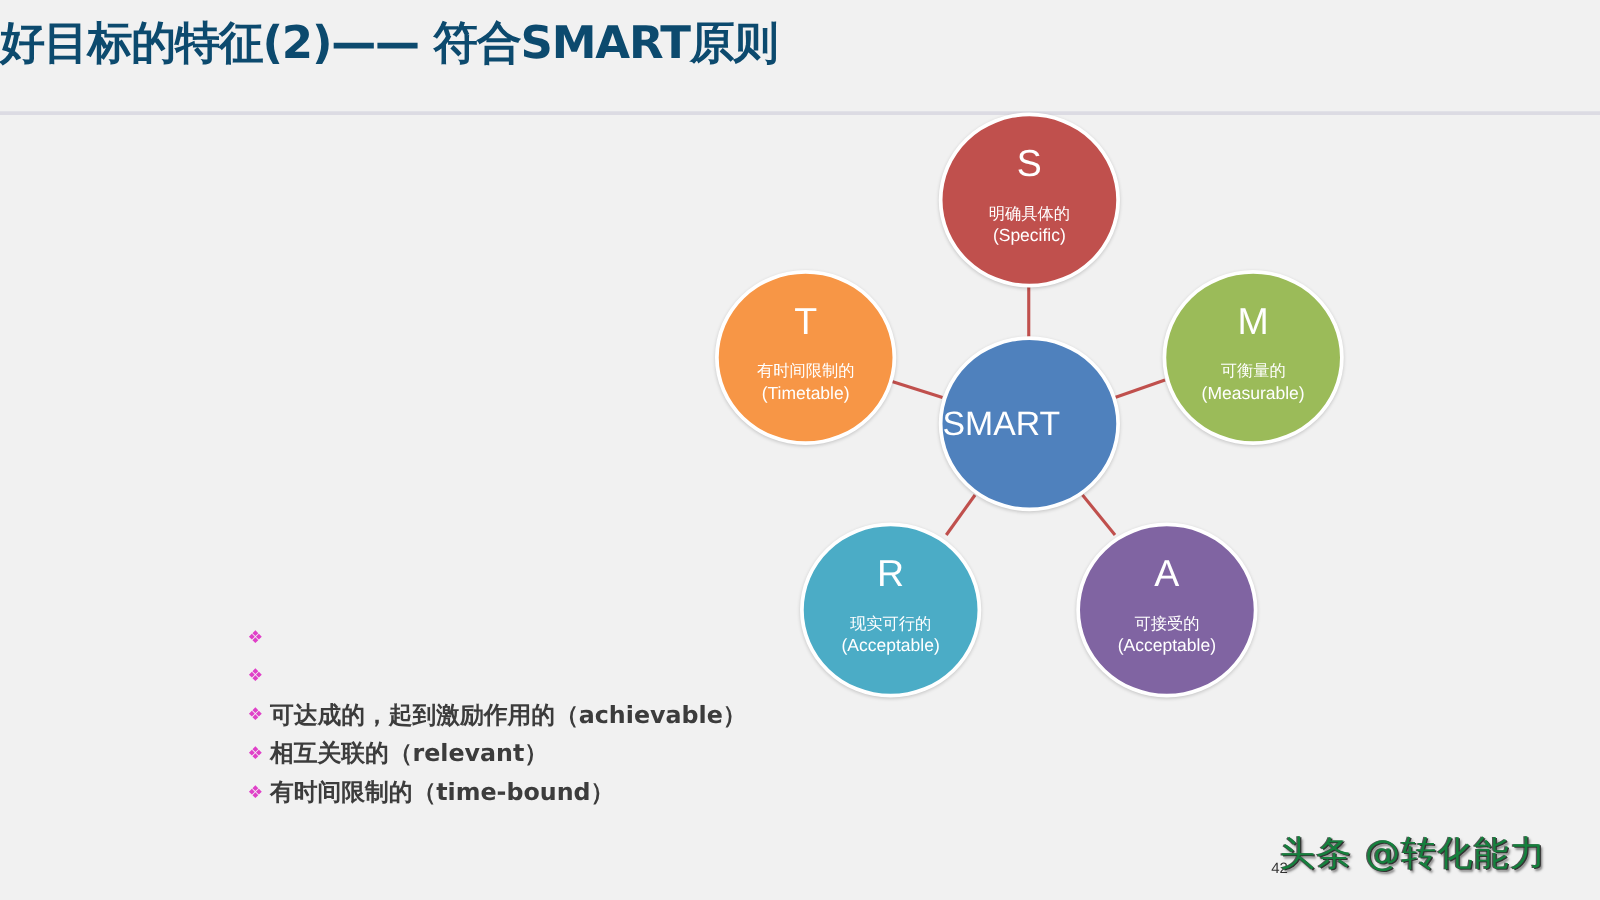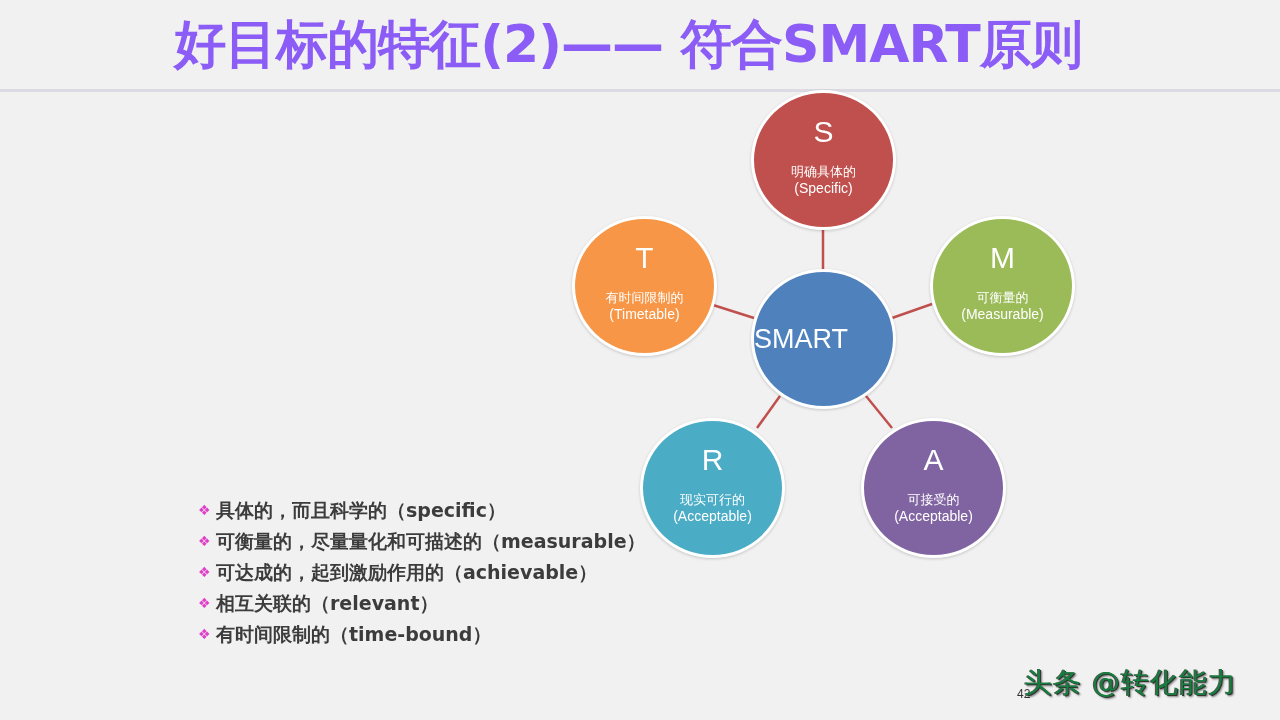--- a/index.html
+++ b/index.html
@@ -4,22 +4,21 @@
   <style>
     html, body { margin: 0; padding: 0; }
     body {
       width: 1280px; height: 720px; overflow: hidden;
       background: #f1f1f1;
       font-family: "DejaVu Sans", sans-serif;
       position: relative;
     }
     .title {
       position: absolute; left: 0; top: 10px; width: 1256px;
-      text-align: center;
-      font-size: 52px; font-weight: bold; color: #8b5cf6;
+      font-size: 36px; font-weight: bold; color: #0c4a6e;
       letter-spacing: -1px;
       font-family: "DejaVu Sans", sans-serif;
     }
     .divider {
       position: absolute; left: 0; top: 89px; width: 1280px; height: 3px;
       background: #dcdbe3;
     }
     svg.lines { position: absolute; left: 0; top: 0; width: 1280px; height: 720px; }
     .circle {
       position: absolute; border-radius: 50%;
@@ -104,25 +103,23 @@
   <div class="en">(Timetable)</div>
 </div>
 
 <div class="center-circle" style="left:751px; top:269px; width:145px; height:140px; background:#4f81bd;">
   <span>SMART</span>
 </div>
 
 <div class="bullets">
   <div class="bullet-row">
     <span class="bullet-icon">❖</span>
-    <span>具体的，而且科学的（specific）</span>
   </div>
   <div class="bullet-row">
     <span class="bullet-icon">❖</span>
-    <span>可衡量的，尽量量化和可描述的（measurable）</span>
   </div>
   <div class="bullet-row">
     <span class="bullet-icon">❖</span>
     <span>可达成的，起到激励作用的（achievable）</span>
   </div>
   <div class="bullet-row">
     <span class="bullet-icon">❖</span>
     <span>相互关联的（relevant）</span>
   </div>
   <div class="bullet-row">

